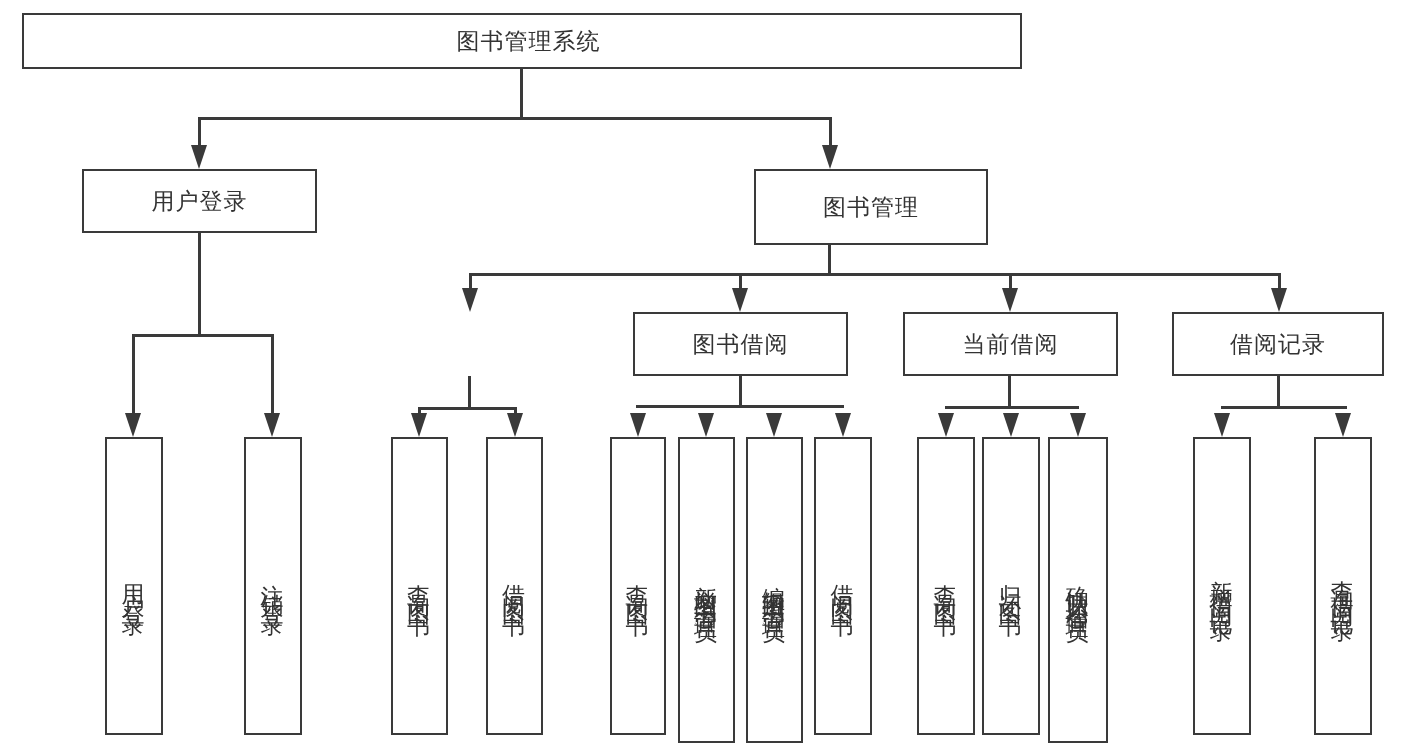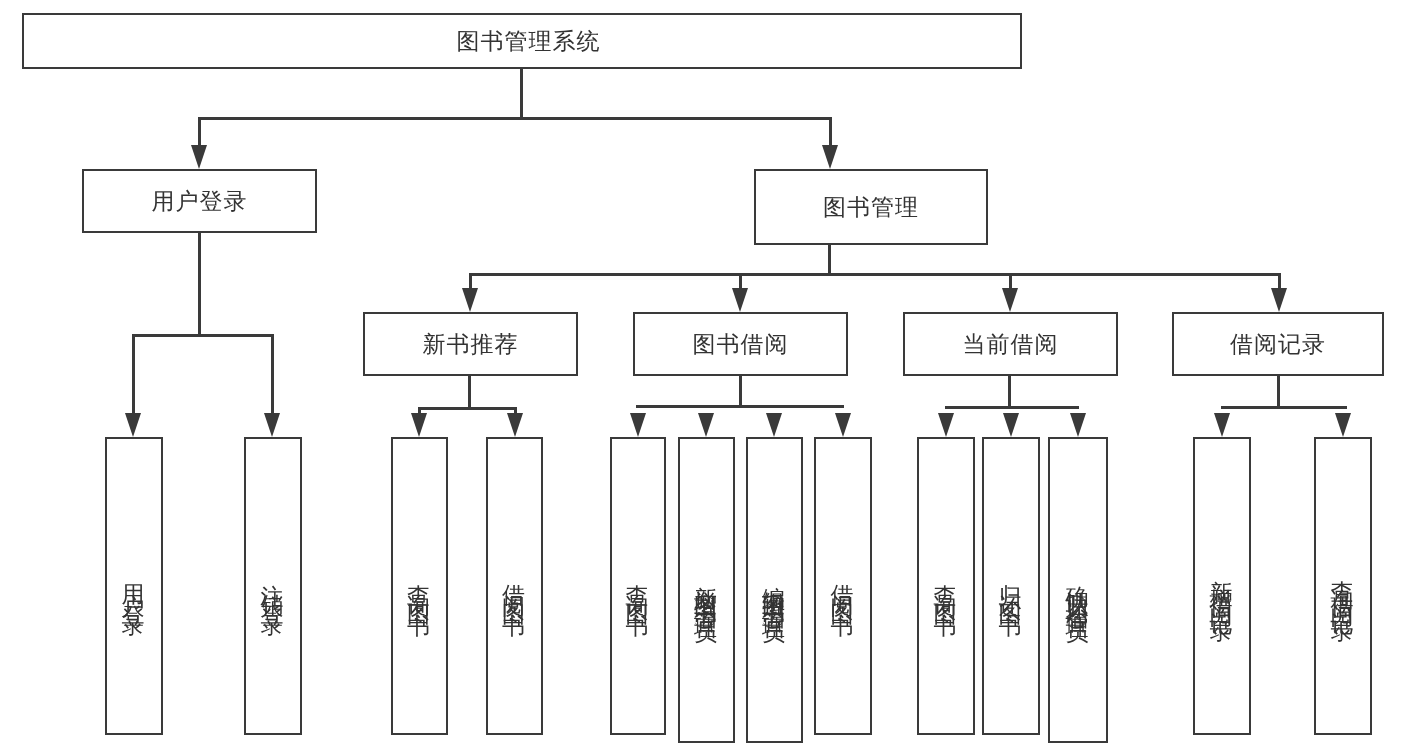--- a/index.html
+++ b/index.html
@@ -85,21 +85,20 @@
   <div class="hl" style="left:469px;top:273px;width:812px;"></div>
   <div class="vl" style="left:469px;top:273px;height:18px;"></div>
   <div class="arw" style="left:462px;top:288px;"></div>
   <div class="vl" style="left:739px;top:273px;height:18px;"></div>
   <div class="arw" style="left:732px;top:288px;"></div>
   <div class="vl" style="left:1009px;top:273px;height:18px;"></div>
   <div class="arw" style="left:1002px;top:288px;"></div>
   <div class="vl" style="left:1278px;top:273px;height:18px;"></div>
   <div class="arw" style="left:1271px;top:288px;"></div>
 
-  <div class="hbox" style="left:363px;top:312px;width:215px;height:64px;">新书推荐</div>
   <div class="hbox" style="left:903px;top:312px;width:215px;height:64px;">当前借阅</div>
   <div class="hbox" style="left:633px;top:312px;width:215px;height:64px;">图书借阅</div>
   <div class="hbox" style="left:1172px;top:312px;width:212px;height:64px;">借阅记录</div>
 
   <div class="vl" style="left:468px;top:376px;height:34px;"></div>
   <div class="hl" style="left:418px;top:407px;width:99px;"></div>
   <div class="vl" style="left:418px;top:407px;height:12px;"></div>
   <div class="arw" style="left:411px;top:413px;"></div>
   <div class="vl" style="left:514px;top:407px;height:12px;"></div>
   <div class="arw" style="left:507px;top:413px;"></div>

